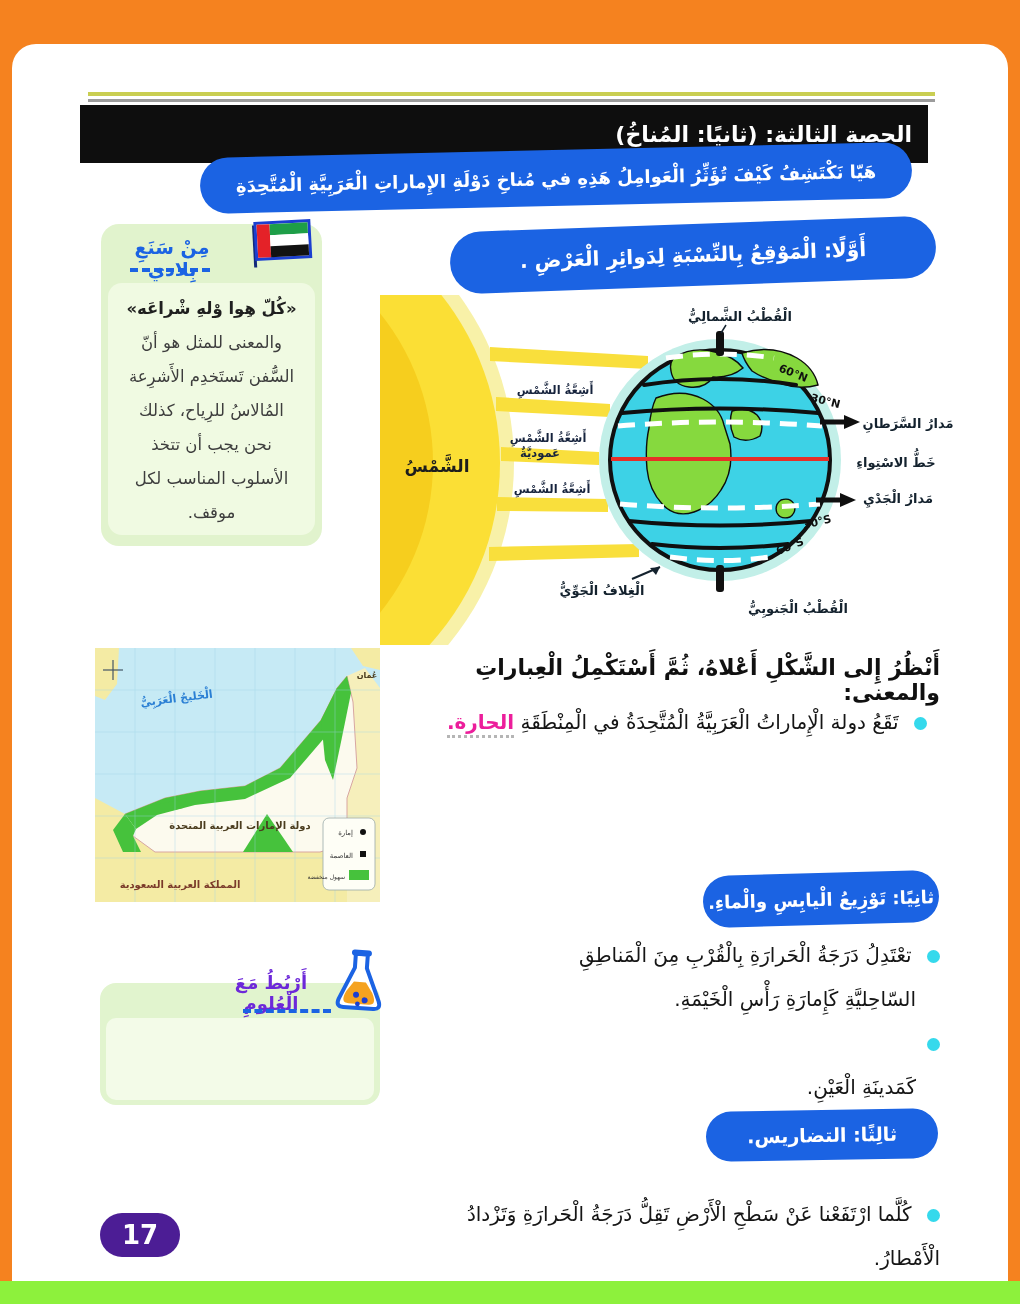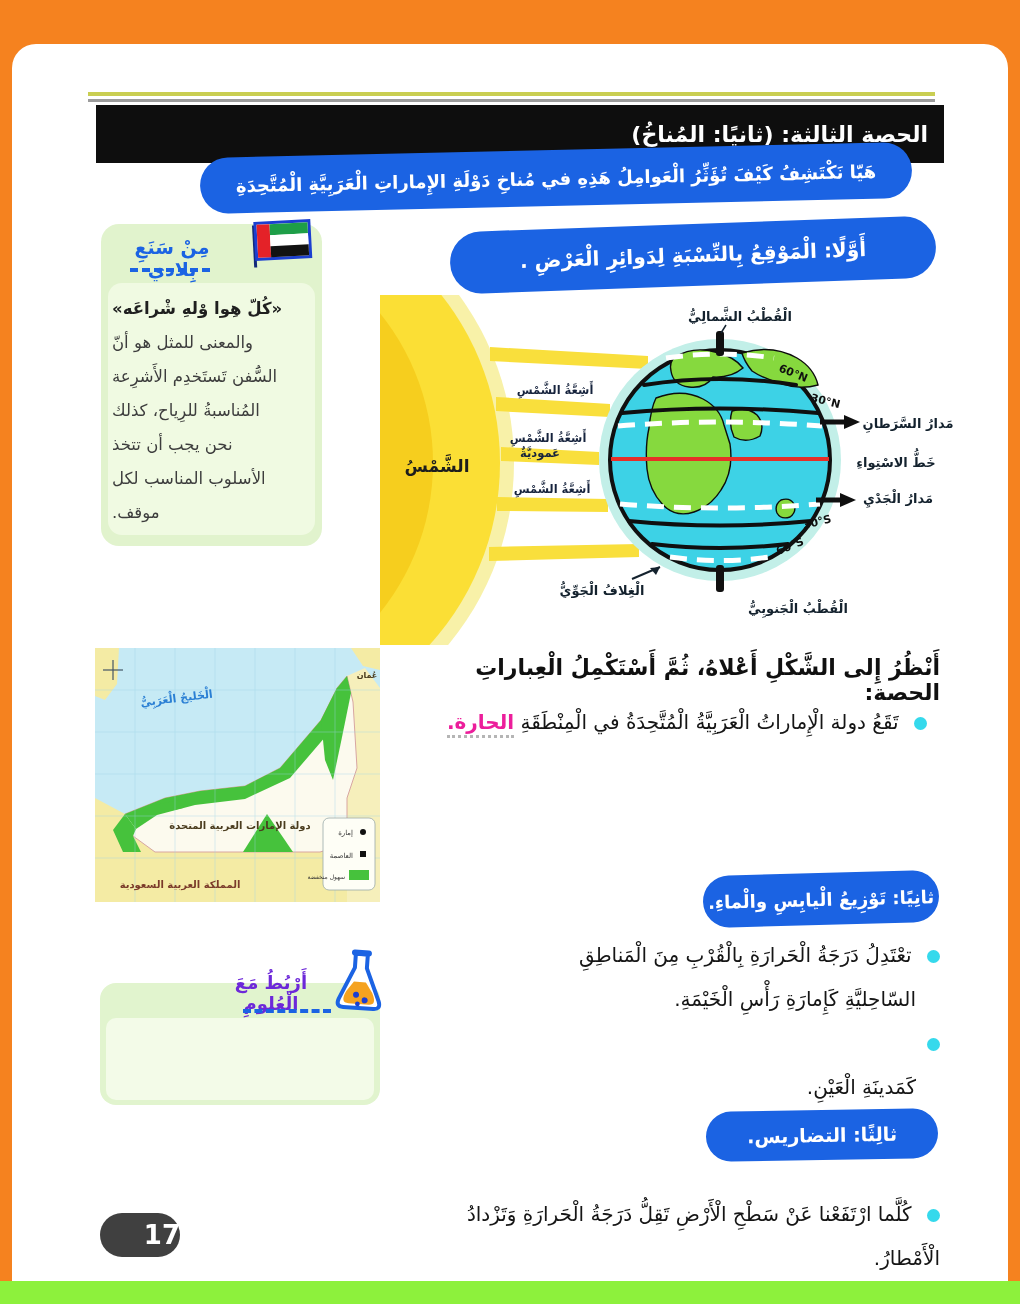--- a/index.html
+++ b/index.html
@@ -11,42 +11,42 @@
   .frame { position:absolute; inset:0; background:#F5821F; z-index:0; }
   .content-bg { position:absolute; left:12px; top:44px; width:996px; height:1237px;
                 background:#ffffff; border-radius:24px 24px 0 0; z-index:1; }
   .footer-bar { position:absolute; left:0; bottom:0; width:1020px; height:23px; background:#8DF13C; z-index:2; }
 
   .layer { position:absolute; inset:0; z-index:3; }
 
   .sep-line-a { left:88px; top:92px; width:847px; height:4px; background:#C9CE52; }
   .sep-line-b { left:88px; top:99px; width:847px; height:3px; background:#9C9C9C; }
 
-  .black-header { left:96px; top:105px; width:848px; height:58px; background:#0E0E0E;
+  .black-header { left:80px; top:105px; width:848px; height:58px; background:#0E0E0E;
                   display:flex; align-items:center; direction:rtl; padding-right:16px;
                   color:#fff; font-size:22px; font-weight:bold; }
 
   .banner { background:#1B63E3; color:#fff; display:flex; align-items:center; justify-content:center;
             direction:rtl; font-weight:bold; }
   .banner-intro { left:200px; top:150px; width:712px; height:56px; border-radius:28px;
                   transform:rotate(-1.3deg); font-size:18px; white-space:nowrap; }
   .banner-one  { left:450px; top:224px; width:486px; height:62px; border-radius:31px;
                  transform:rotate(-2deg); font-size:20px; white-space:nowrap; }
   .banner-two  { left:703px; top:873px; width:236px; height:52px; border-radius:26px;
                  transform:rotate(-1.5deg); font-size:18px; white-space:nowrap; }
   .banner-three{ left:706px; top:1110px; width:232px; height:50px; border-radius:25px;
                  transform:rotate(-1deg); font-size:19px; white-space:nowrap; }
 
   
   .side-box { left:101px; top:224px; width:221px; height:322px; background:#E1F3CD; border-radius:18px; }
   .side-title { left:112px; top:236px; width:120px; text-align:center; color:#1B63E3;
                 font-size:19px; font-weight:bold; direction:rtl; }
   .side-dash  { left:130px; top:268px; width:80px; border-bottom:4px dashed #1B63E3; }
   .side-inner { left:108px; top:283px; width:207px; height:252px; background:#F0FAE2; border-radius:14px; }
-  .side-text  { left:112px; top:292px; width:199px; direction:rtl; text-align:left;
+  .side-text  { left:112px; top:292px; width:199px; direction:rtl; text-align:center;
                 font-size:16.5px; color:#3d3d3d; }
   .side-text div { height:34px; line-height:34px; }
   .side-text div:first-child { font-weight:bold; color:#1f1f1f; }
 
   
   .ex-head { left:395px; top:655px; width:545px; direction:rtl; text-align:right;
              font-size:22px; font-weight:bold; color:#101010; }
   .bullets { direction:rtl; text-align:right; color:#151515; font-size:20px; }
   .b-line { display:block; line-height:44px; }
   .dot { display:inline-block; width:13px; height:13px; border-radius:50%;
@@ -62,22 +62,22 @@
   
   .sci-box   { left:100px; top:983px; width:280px; height:122px; background:#E1F4CE; border-radius:16px; }
   .sci-title { left:205px; top:972px; width:132px; text-align:center; color:#6d28d9;
                font-size:18px; font-weight:bold; direction:rtl; }
   .sci-dash  { left:243px; top:1009px; width:88px; border-bottom:4px dashed #1B63E3; }
   .sci-inner { left:106px; top:1018px; width:268px; height:82px; background:#F3FBE8; border-radius:10px; }
   .sci-text  { left:108px; top:1024px; width:264px; direction:rtl; text-align:center;
                font-size:15.5px; color:#333; }
   .sci-text div { height:36px; line-height:36px; }
 
-  .page-pill { left:100px; top:1213px; width:80px; height:44px; background:#404040; border-radius:22px;
-               color:#fff; font-size:26px; font-weight:bold; display:flex; align-items:center; justify-content:flex-end; }
+  .page-pill { left:100px; top:1213px; width:80px; height:44px; background:#4c1d95; border-radius:22px;
+               color:#fff; font-size:26px; font-weight:bold; display:flex; align-items:center; justify-content:center; }
 
   svg text { font-family:"DejaVu Sans", sans-serif; }
 </style>
 </head>
 <body>
 
 <div class="frame"></div>
 <div class="content-bg"></div>
 <div class="footer-bar"></div>
 
@@ -95,21 +95,21 @@
   </div>
 
   <div class="abs side-box"></div>
   <div class="abs side-inner"></div>
   <div class="abs side-title">مِنْ سَنَعِ بِلادي</div>
   <div class="abs side-dash"></div>
   <div class="abs side-text">
     <div>«كُلّ هِوا وْلهِ شْراعَه»</div>
     <div>والمعنى للمثل هو أنّ</div>
     <div>السُّفن تَستَخدِم الأَشرِعة</div>
-    <div>المُناسبةُ للرِياح، كذلك</div>
+    <div>المُالاسُ للرِياح، كذلك</div>
     <div>نحن يجب أن تتخذ</div>
     <div>الأسلوب المناسب لكل</div>
     <div>موقف.</div>
   </div>
 
   <svg class="abs" style="left:250px; top:218px;" width="66" height="52" viewBox="0 0 66 52">
     <g transform="rotate(-3 33 26)">
       <rect x="3" y="6" width="3" height="42" fill="#12297A"></rect>
       <rect x="6" y="4" width="54" height="36" fill="#fff" stroke="#1B3FD0" stroke-width="3"></rect>
       <rect x="7.5" y="5.5" width="13" height="33" fill="#E42228"></rect>
@@ -242,21 +242,21 @@
       <rect x="228" y="170" width="52" height="72" rx="6" fill="#FEFEF6" stroke="#9aa" stroke-width="0.8"></rect>
       <circle cx="268" cy="184" r="3" fill="#111"></circle>
       <text x="258" y="187" text-anchor="end" font-size="7" fill="#333">إمارة</text>
       <rect x="265" y="203" width="6" height="6" fill="#111"></rect>
       <text x="258" y="210" text-anchor="end" font-size="7" fill="#333">العاصمة</text>
       <rect x="254" y="222" width="20" height="10" fill="#46C23C"></rect>
       <text x="250" y="231" text-anchor="end" font-size="6" fill="#333">سهول منخفضة</text>
     </g>
   </svg>
 
-  <div class="abs ex-head">أَنْظُرُ إِلى الشَّكْلِ أَعْلاهُ، ثُمَّ أَسْتَكْمِلُ الْعِباراتِ الحصة:</div>
+  <div class="abs ex-head">أَنْظُرُ إِلى الشَّكْلِ أَعْلاهُ، ثُمَّ أَسْتَكْمِلُ الْعِباراتِ والمعنى:</div>
 
   <div class="abs bullets blk-1">
     <span class="b-line">
       <span class="dot"></span>
       <span>تَقَعُ دولة الْإِماراتُ الْعَرَبِيَّةُ الْمُتَّحِدَةُ في الْمِنْطَقَةِ</span>
       <span class="answer">الحارة.</span>
     </span>
   </div>
 
 

